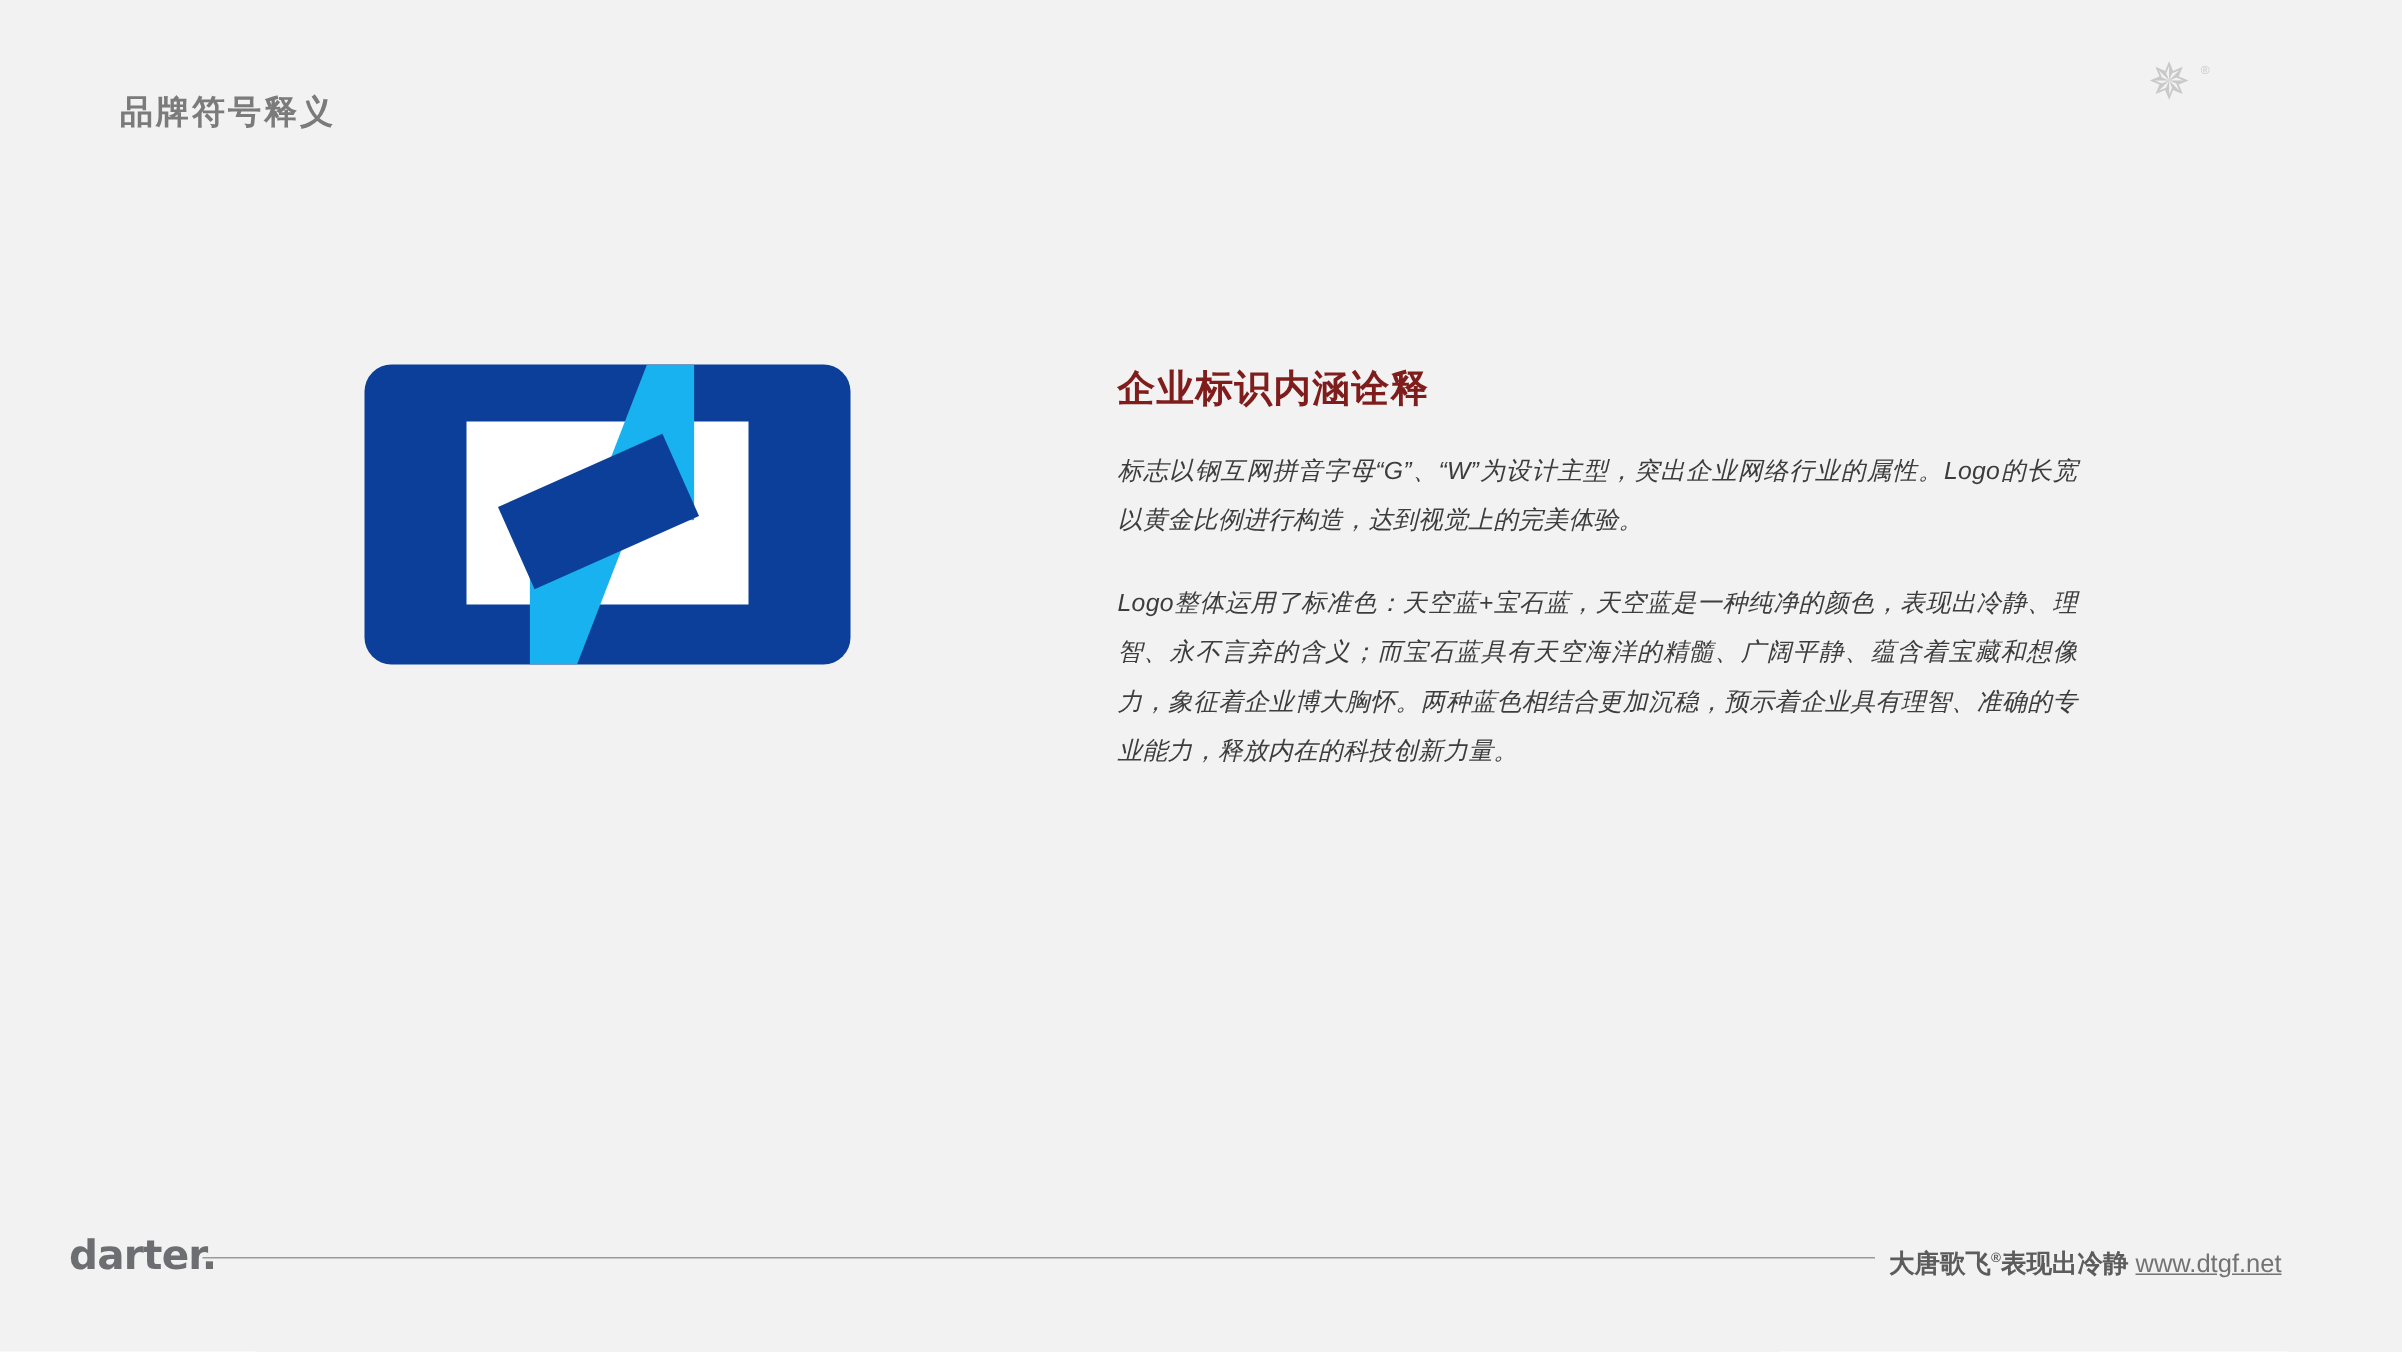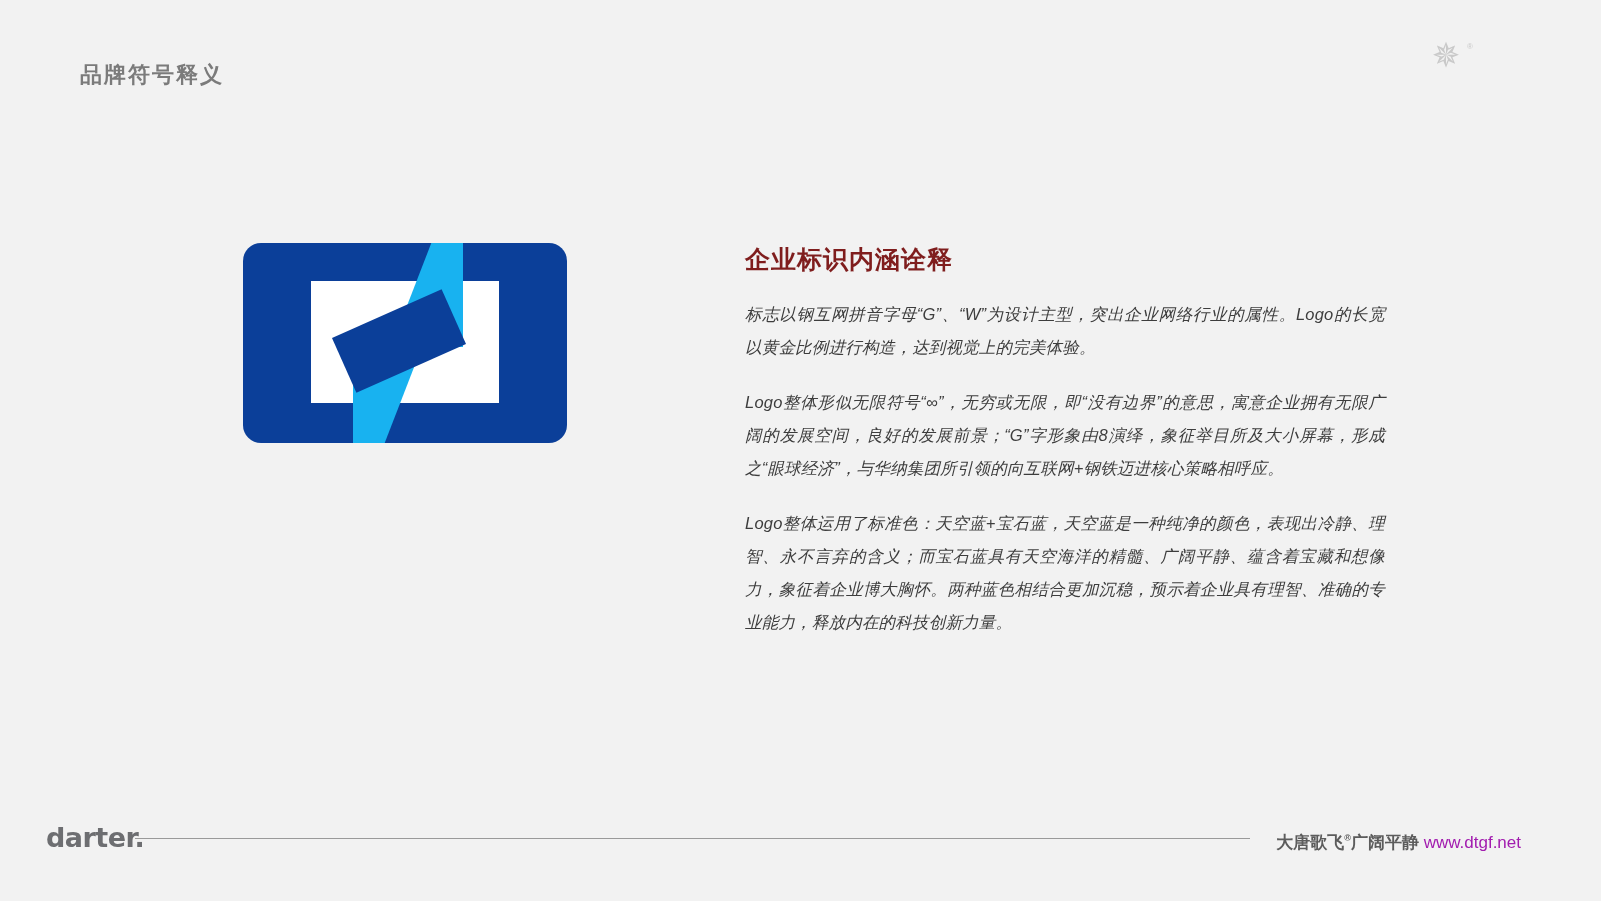--- a/index.html
+++ b/index.html
@@ -177,21 +177,22 @@
     font-size: 17px;
     color: #6d6e71;
     white-space: nowrap;
   }
   .footer-right .cn {
     font-weight: bold;
     color: #5c5c5c;
     margin-top: 42px;
   }
   .footer-right .url {
-    color: #a21caf;
+    color: #737373;
+    text-decoration: underline;
   }
   .sup {
     font-size: 9px;
     vertical-align: super;
   }
 </style>
 </head>
 <body>
 
 <div class="page">
@@ -209,22 +210,21 @@
         <div class="logo-whitebox"></div>
         <div class="cyan-shape-a"></div>
         <div class="cyan-shape-b"></div>
         <div class="navy-bar"></div>
       </div>
     </div>
 
     <div class="content">
       <h2 class="content-title">企业标识内涵诠释</h2>
       <p class="para">标志以钢互网拼音字母“G”、“W”为设计主型，突出企业网络行业的属性。Logo的长宽以黄金比例进行构造，达到视觉上的完美体验。</p>
-      <p class="para">Logo整体形似无限符号“∞”，无穷或无限，即“没有边界”的意思，寓意企业拥有无限广阔的发展空间，良好的发展前景；“G”字形象由8演绎，象征举目所及大小屏幕，形成之“眼球经济”，与华纳集团所引领的向互联网+钢铁迈进核心策略相呼应。</p>
       <p class="para">Logo整体运用了标准色：天空蓝+宝石蓝，天空蓝是一种纯净的颜色，表现出冷静、理智、永不言弃的含义；而宝石蓝具有天空海洋的精髓、广阔平静、蕴含着宝藏和想像力，象征着企业博大胸怀。两种蓝色相结合更加沉稳，预示着企业具有理智、准确的专业能力，释放内在的科技创新力量。</p>
     </div>
 
     <div class="footer-brand"><span>darter</span><span class="dot">.</span></div>
     <div class="footer-rule"></div>
-    <div class="footer-right"><span class="cn">大唐歌飞</span><span class="cn sup">®</span><span class="cn">广阔平静</span> <span class="url">www.dtgf.net</span></div>
+    <div class="footer-right"><span class="cn">大唐歌飞</span><span class="cn sup">®</span><span class="cn">表现出冷静</span> <span class="url">www.dtgf.net</span></div>
 
   </div>
 </div>
 
 </body></html>

